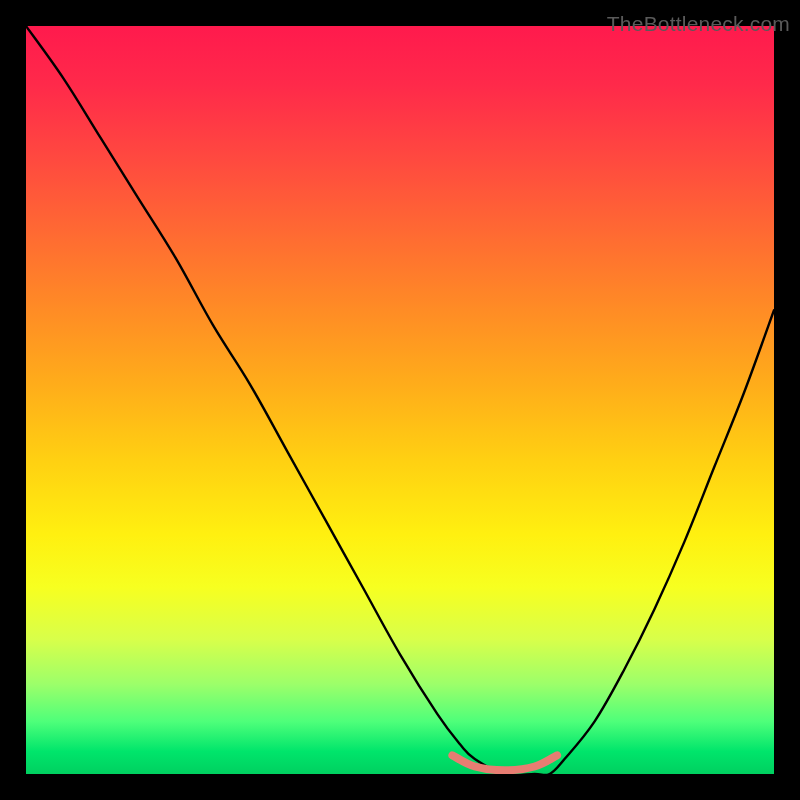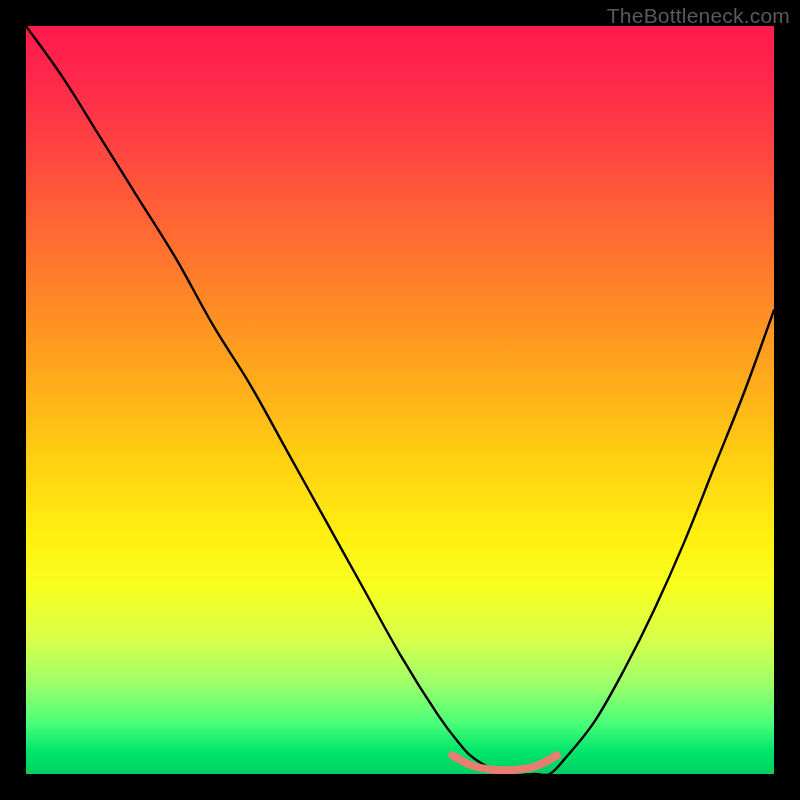--- a/index.html
+++ b/index.html
@@ -45,21 +45,21 @@
       #00e56b 97%,
       #00d060 100%
     );
   }
   .svg-overlay {
     position: absolute;
     inset: 0;
   }
   .watermark {
     position: absolute;
-    top: 4px;
+    top: 12px;
     right: 10px;
     color: #5a5a5a;
     font-size: 21px;
     font-weight: 500;
     letter-spacing: 0.2px;
     user-select: none;
   }
 </style>
 </head>
 <body>

